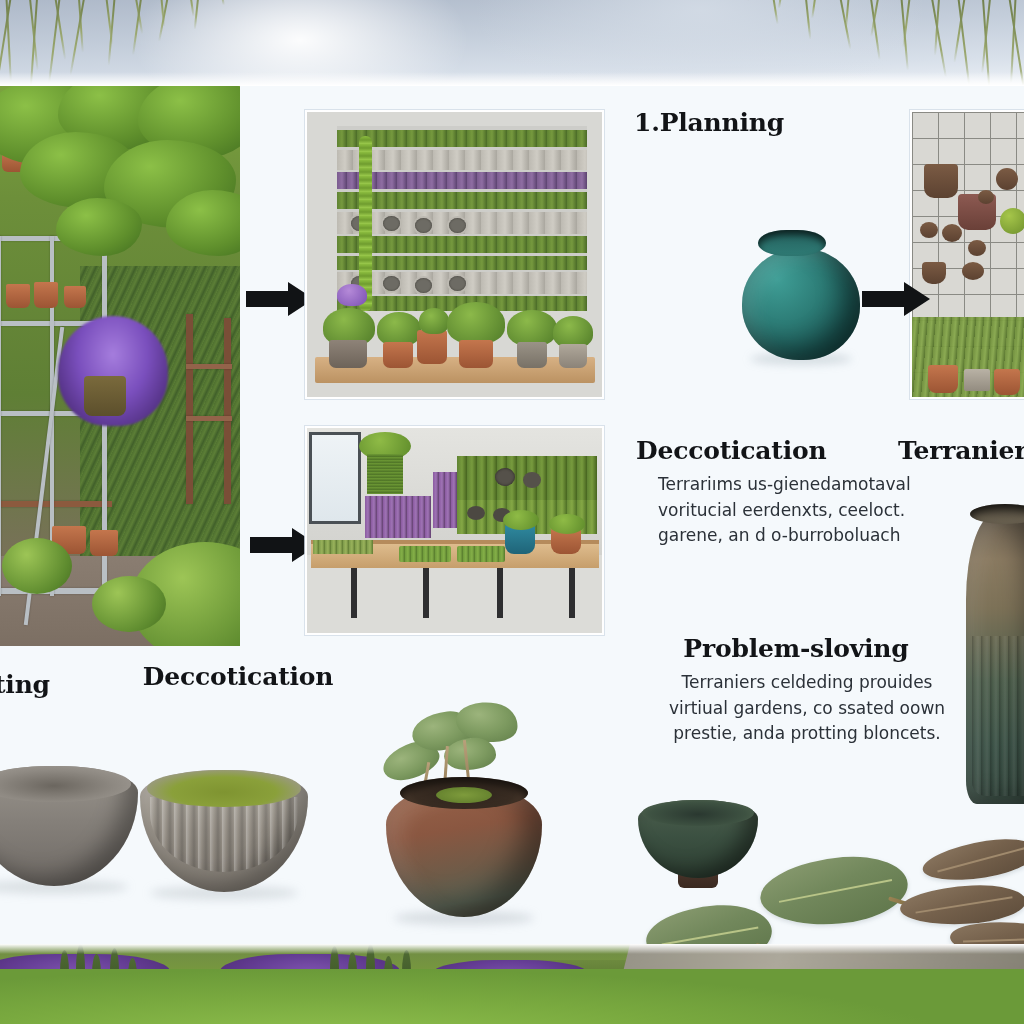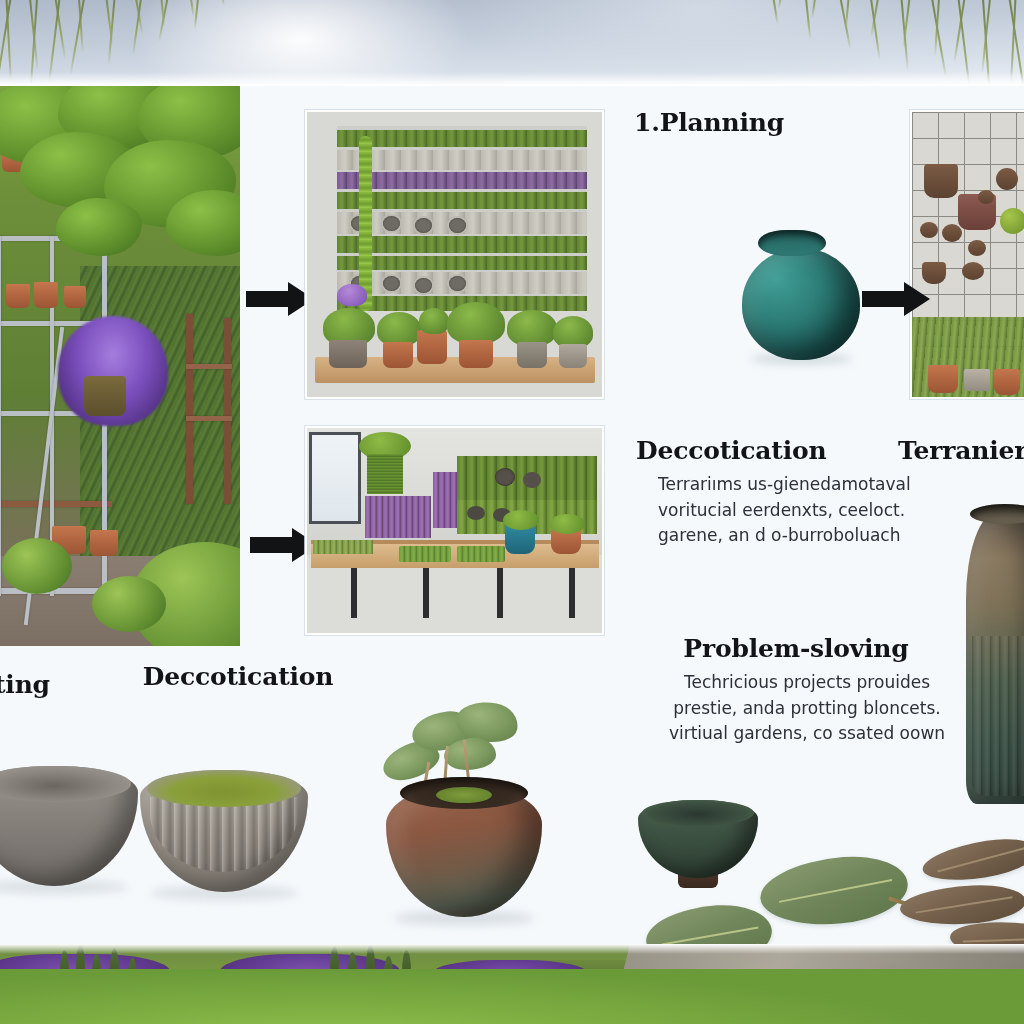--- a/index.html
+++ b/index.html
@@ -414,23 +414,23 @@
       </p>
     </div>
 
     <div class="sect" style="left:898px;top:352px;width:140px;">
       <h3>Terraniers</h3>
     </div>
 
     <div class="sect" style="left:636px;top:550px;width:320px;text-align:center;">
       <h3>Problem-sloving</h3>
       <p class="indent">
-        <span class="ln">Techricious projects prouides</span>
+        <span class="ln">Terraniers celdeding prouides</span>
+        <span class="ln">virtiual gardens, co ssated oown</span>
         <span class="ln">prestie, anda protting bloncets.</span>
-        <span class="ln">virtiual gardens, co ssated oown</span>
       </p>
     </div>
 
     <div class="sect" style="left:-6px;top:586px;width:80px;">
       <h3>ting</h3>
     </div>
 
     <div class="sect" style="left:138px;top:578px;width:200px;text-align:center;">
       <h3>Deccotication</h3>
     </div>

